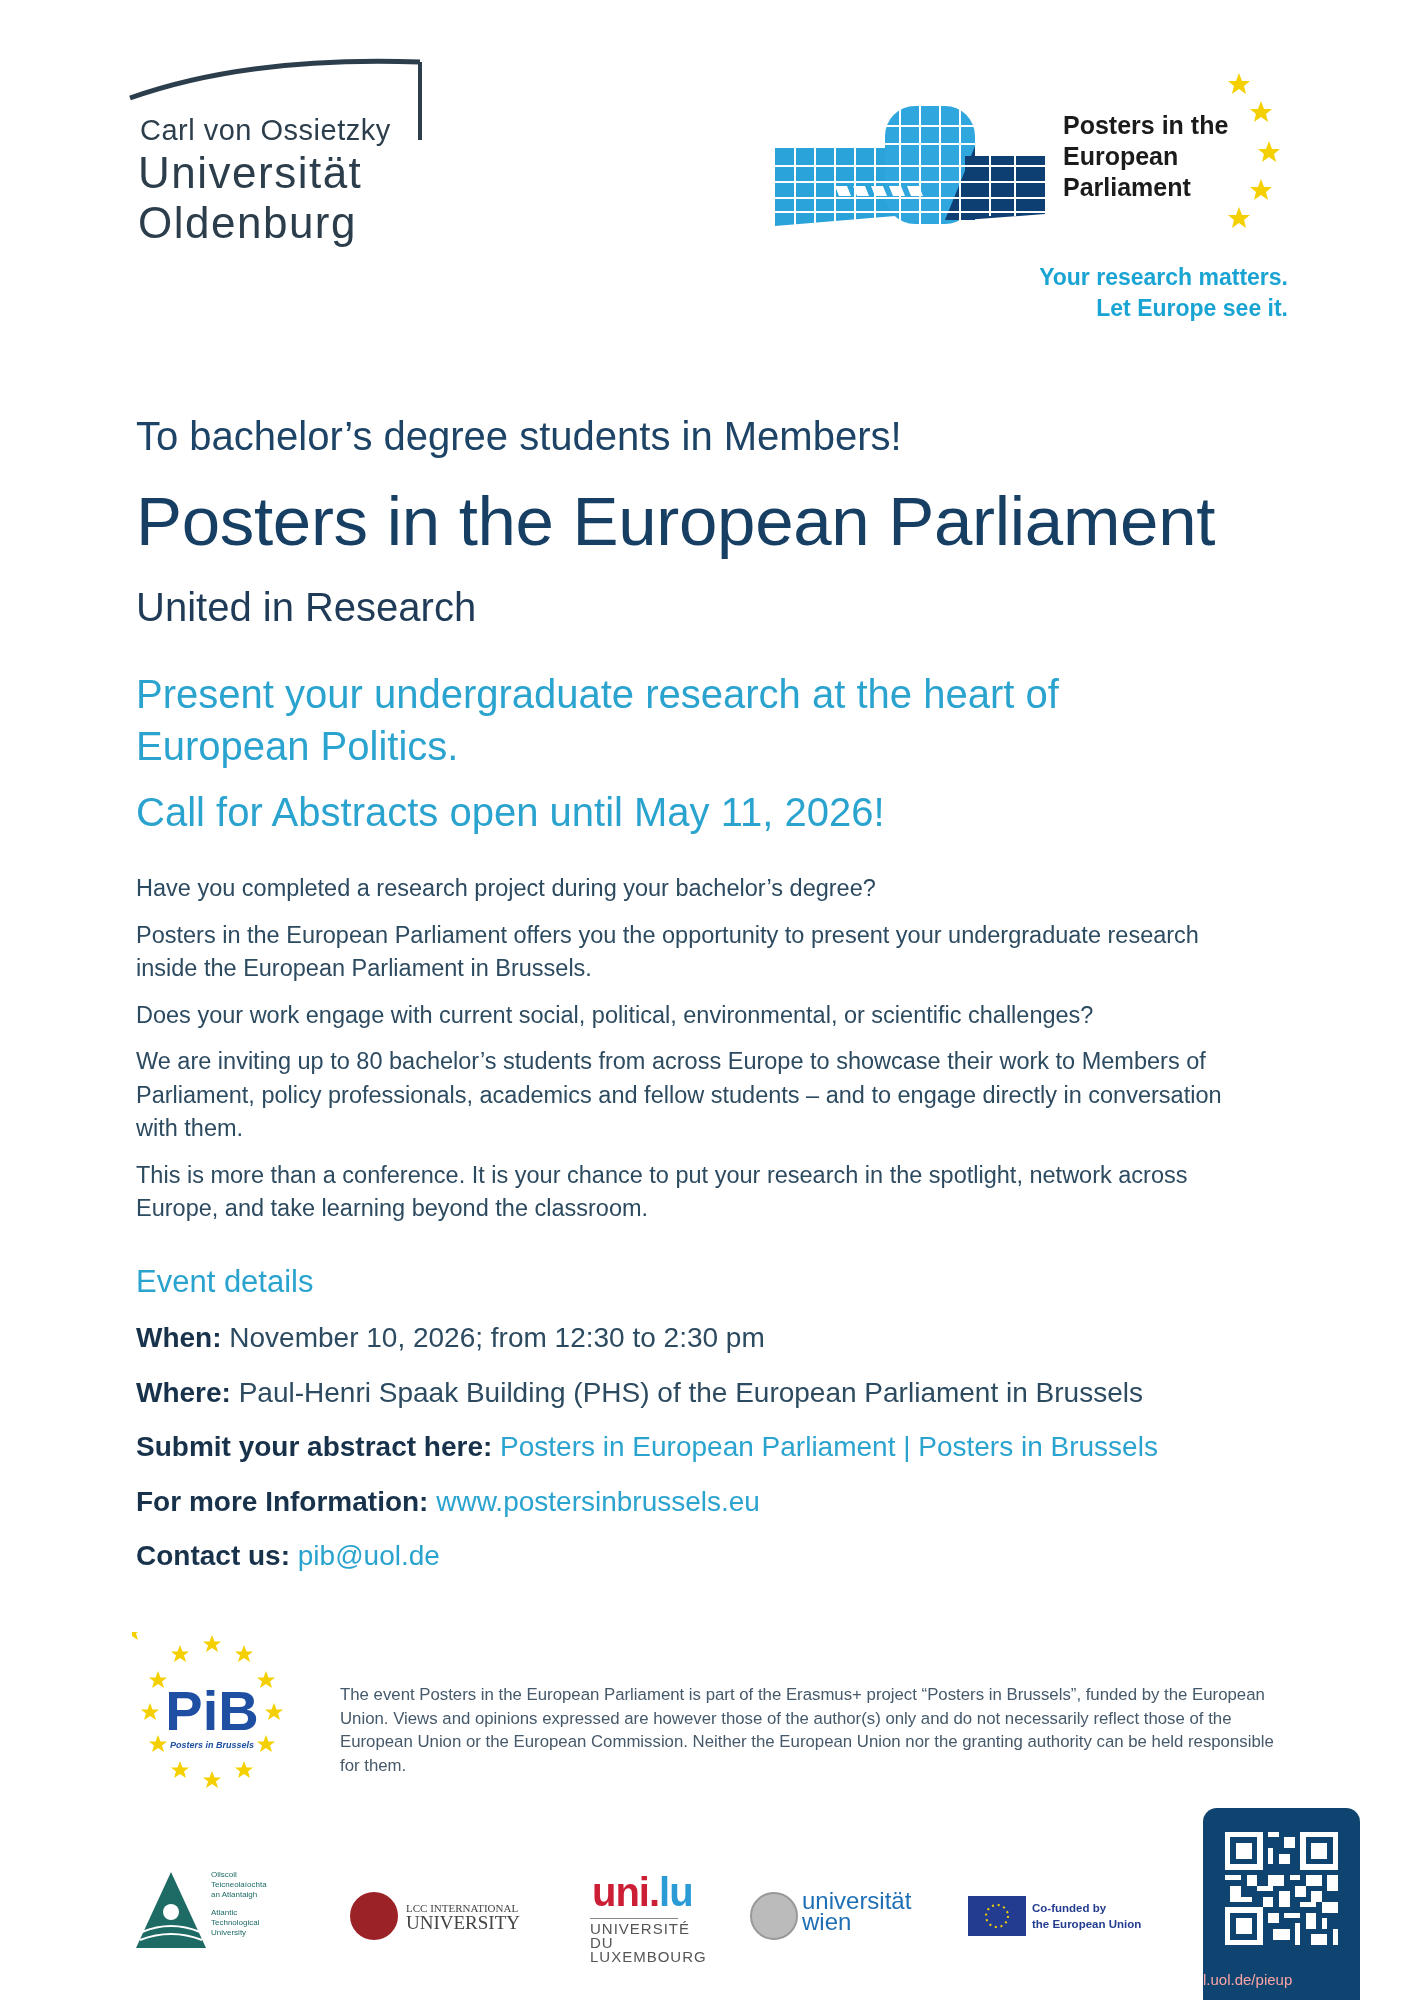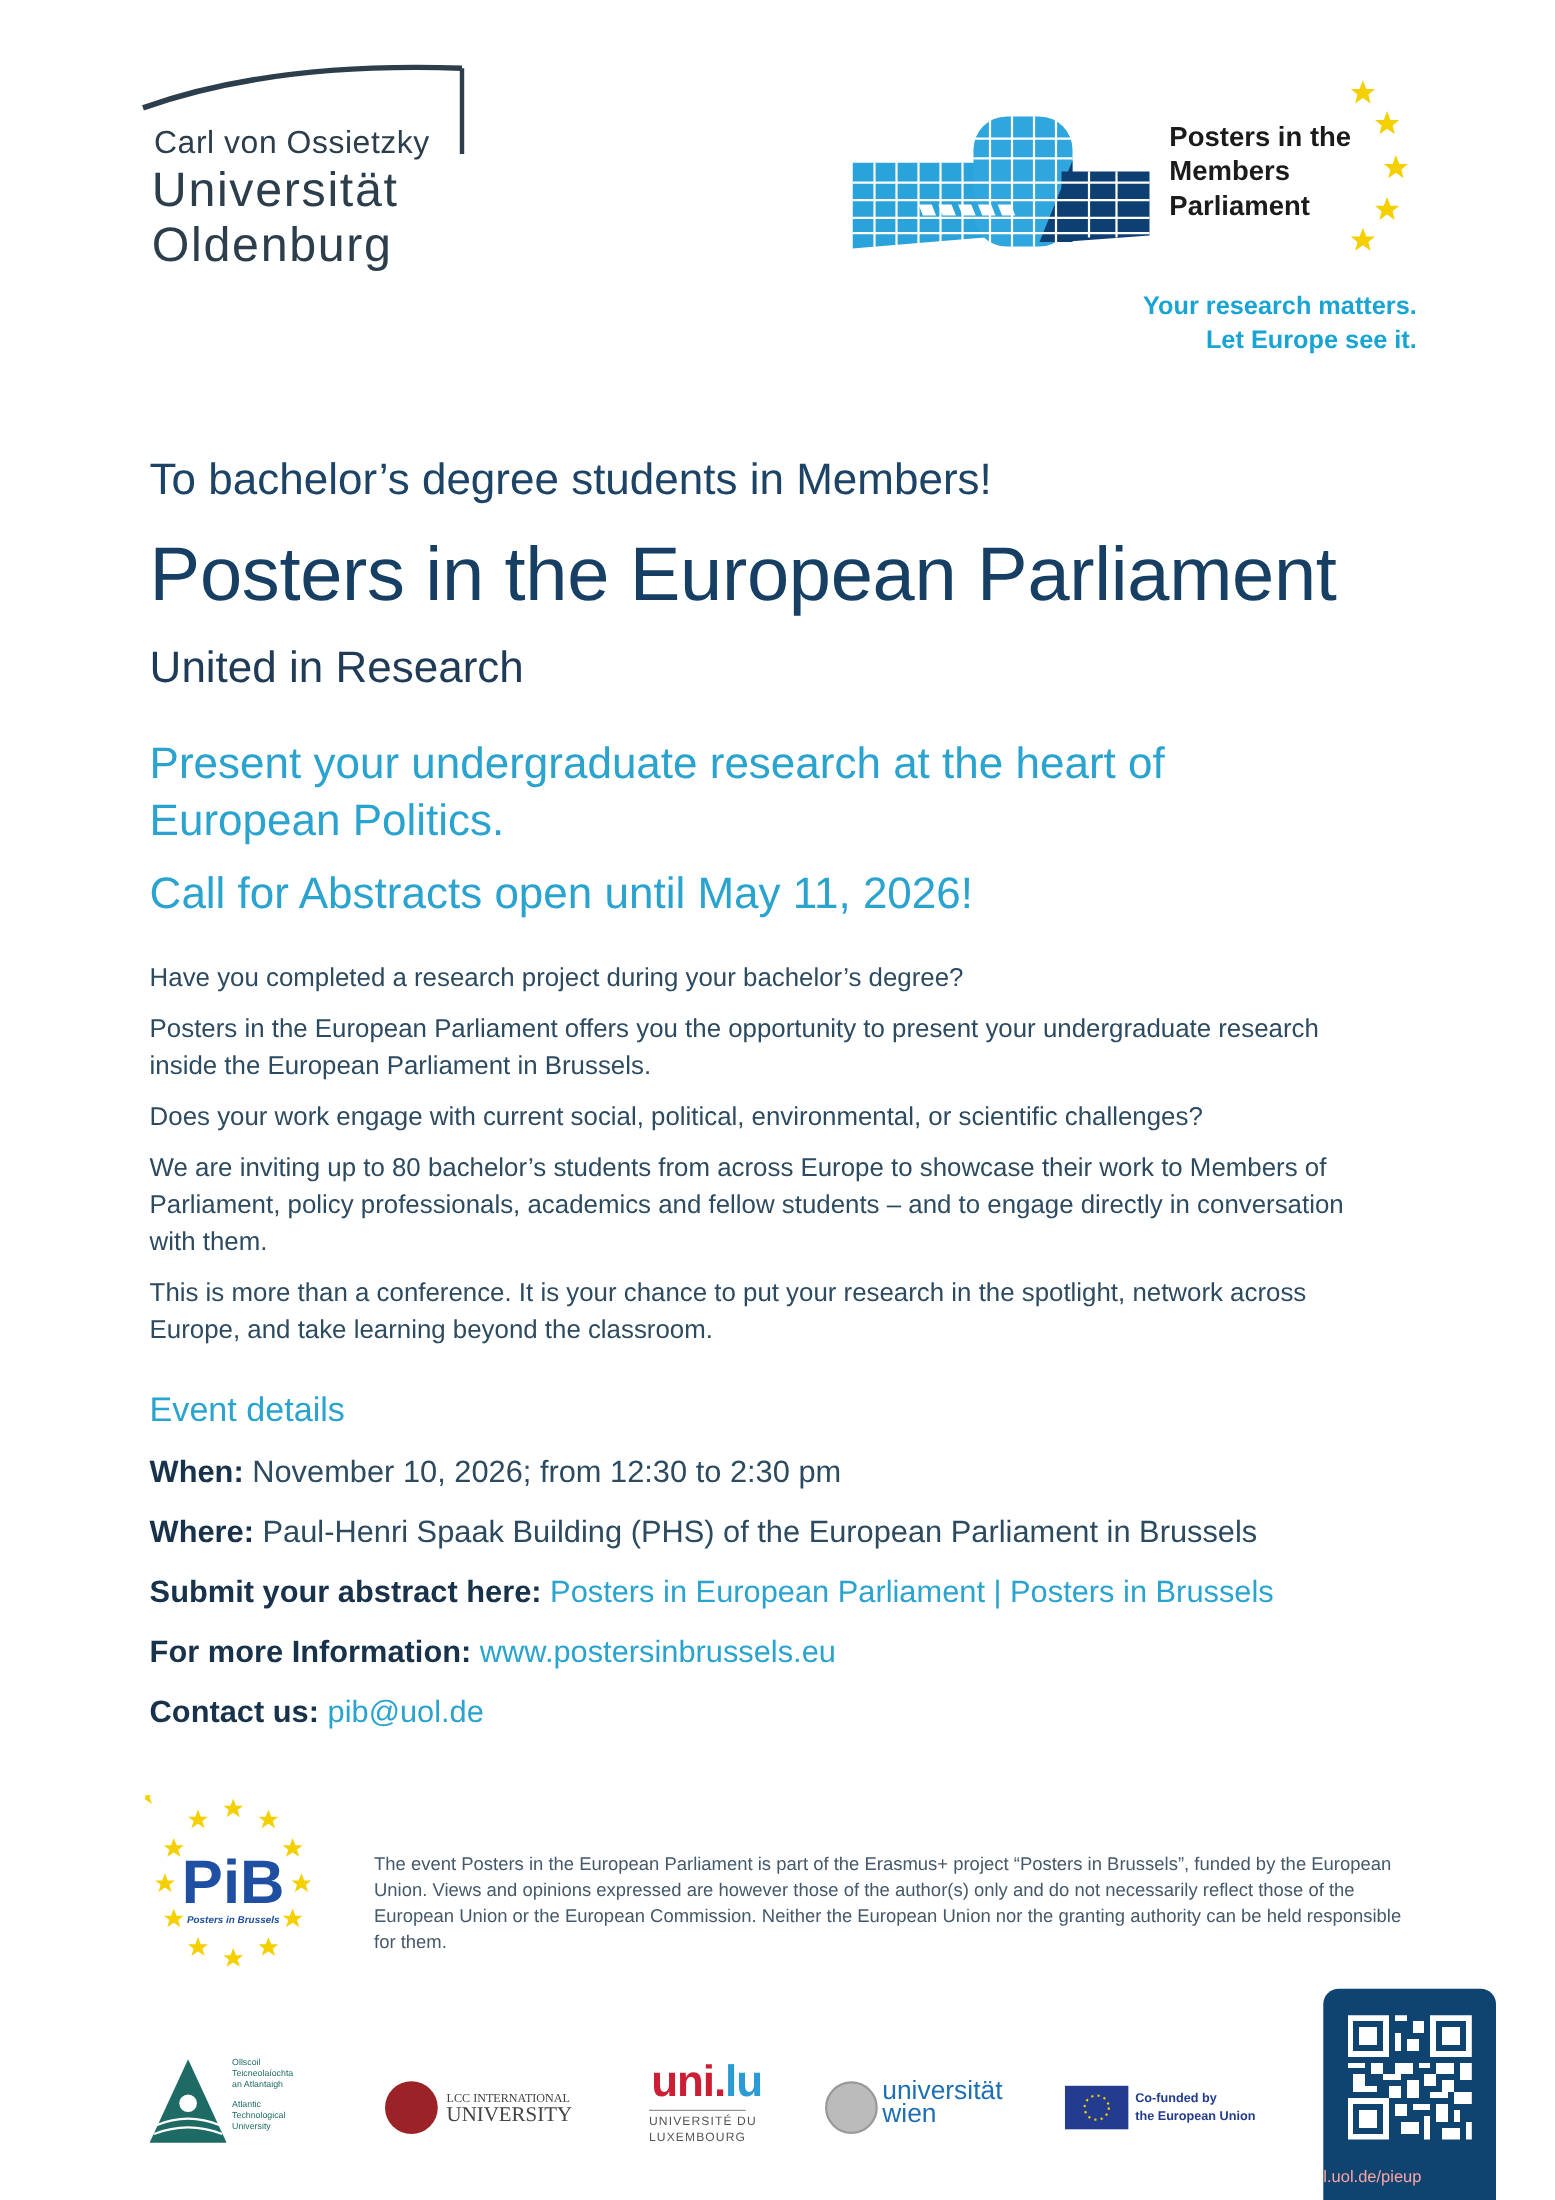--- a/index.html
+++ b/index.html
@@ -83,21 +83,21 @@
     <g fill="#ffffff">
       <polygon points="60,100 72,100 76,110 64,110"></polygon>
         <polygon points="78,100 90,100 94,110 82,110"></polygon>
       <polygon points="96,100 108,100 112,110 100,110"></polygon>
         <polygon points="114,100 126,100 130,110 118,110"></polygon>
       <polygon points="132,100 144,100 148,110 136,110"></polygon>
     </g>
   </svg>
   <div class="name">
     <div>Posters in the</div>
-    <div>Members</div>
+    <div>European</div>
     <div>Parliament</div>
   </div>
   <svg width="70" height="170" style="position:absolute;left:450px;top:0">
     <g fill="#f5d000">
       <polygon transform="translate(14,22)" points="0,-11 3,-3 11,-3 5,2 7,10 0,5 -7,10 -5,2 -11,-3 -3,-3"></polygon>
       <polygon transform="translate(36,50)" points="0,-11 3,-3 11,-3 5,2 7,10 0,5 -7,10 -5,2 -11,-3 -3,-3"></polygon>
       <polygon transform="translate(44,90)" points="0,-11 3,-3 11,-3 5,2 7,10 0,5 -7,10 -5,2 -11,-3 -3,-3"></polygon>
       <polygon transform="translate(36,128)" points="0,-11 3,-3 11,-3 5,2 7,10 0,5 -7,10 -5,2 -11,-3 -3,-3"></polygon>
       <polygon transform="translate(14,156)" points="0,-11 3,-3 11,-3 5,2 7,10 0,5 -7,10 -5,2 -11,-3 -3,-3"></polygon>
     </g>
@@ -195,21 +195,21 @@
     <div style="font-size:11px">LCC INTERNATIONAL</div>
     <div style="font-size:19px;line-height:18px">UNIVERSITY</div>
   </div>
 </div>
 
 <div id="unilu" class="abs partner">
   <div style="position:absolute;left:2px;top:8px;font-size:40px;font-weight:bold;letter-spacing:-1px;line-height:44px">
     <span style="color:#cc1f36">uni</span><span style="color:#cc1f36">.</span><span style="color:#2b9bd6">lu</span>
   </div>
   <div style="position:absolute;left:0;top:56px;width:88px;border-top:1px solid #888"></div>
-  <div style="position:absolute;left:0;top:60px;font-size:11px;color:#555;letter-spacing:1px;line-height:14px">
+  <div style="position:absolute;left:0;top:60px;font-size:15px;color:#555;letter-spacing:1px;line-height:14px">
     <div>UNIVERSITÉ DU</div>
     <div>LUXEMBOURG</div>
   </div>
 </div>
 
 <div id="wien" class="abs partner">
   <div style="position:absolute;left:0;top:30px;width:44px;height:44px;border-radius:50%;background:#bbb;border:2px solid #999"></div>
   <div style="position:absolute;left:52px;top:28px;font-size:24px;line-height:21px;color:#1f6fb4">
     <div>universität</div>
     <div>wien</div>

